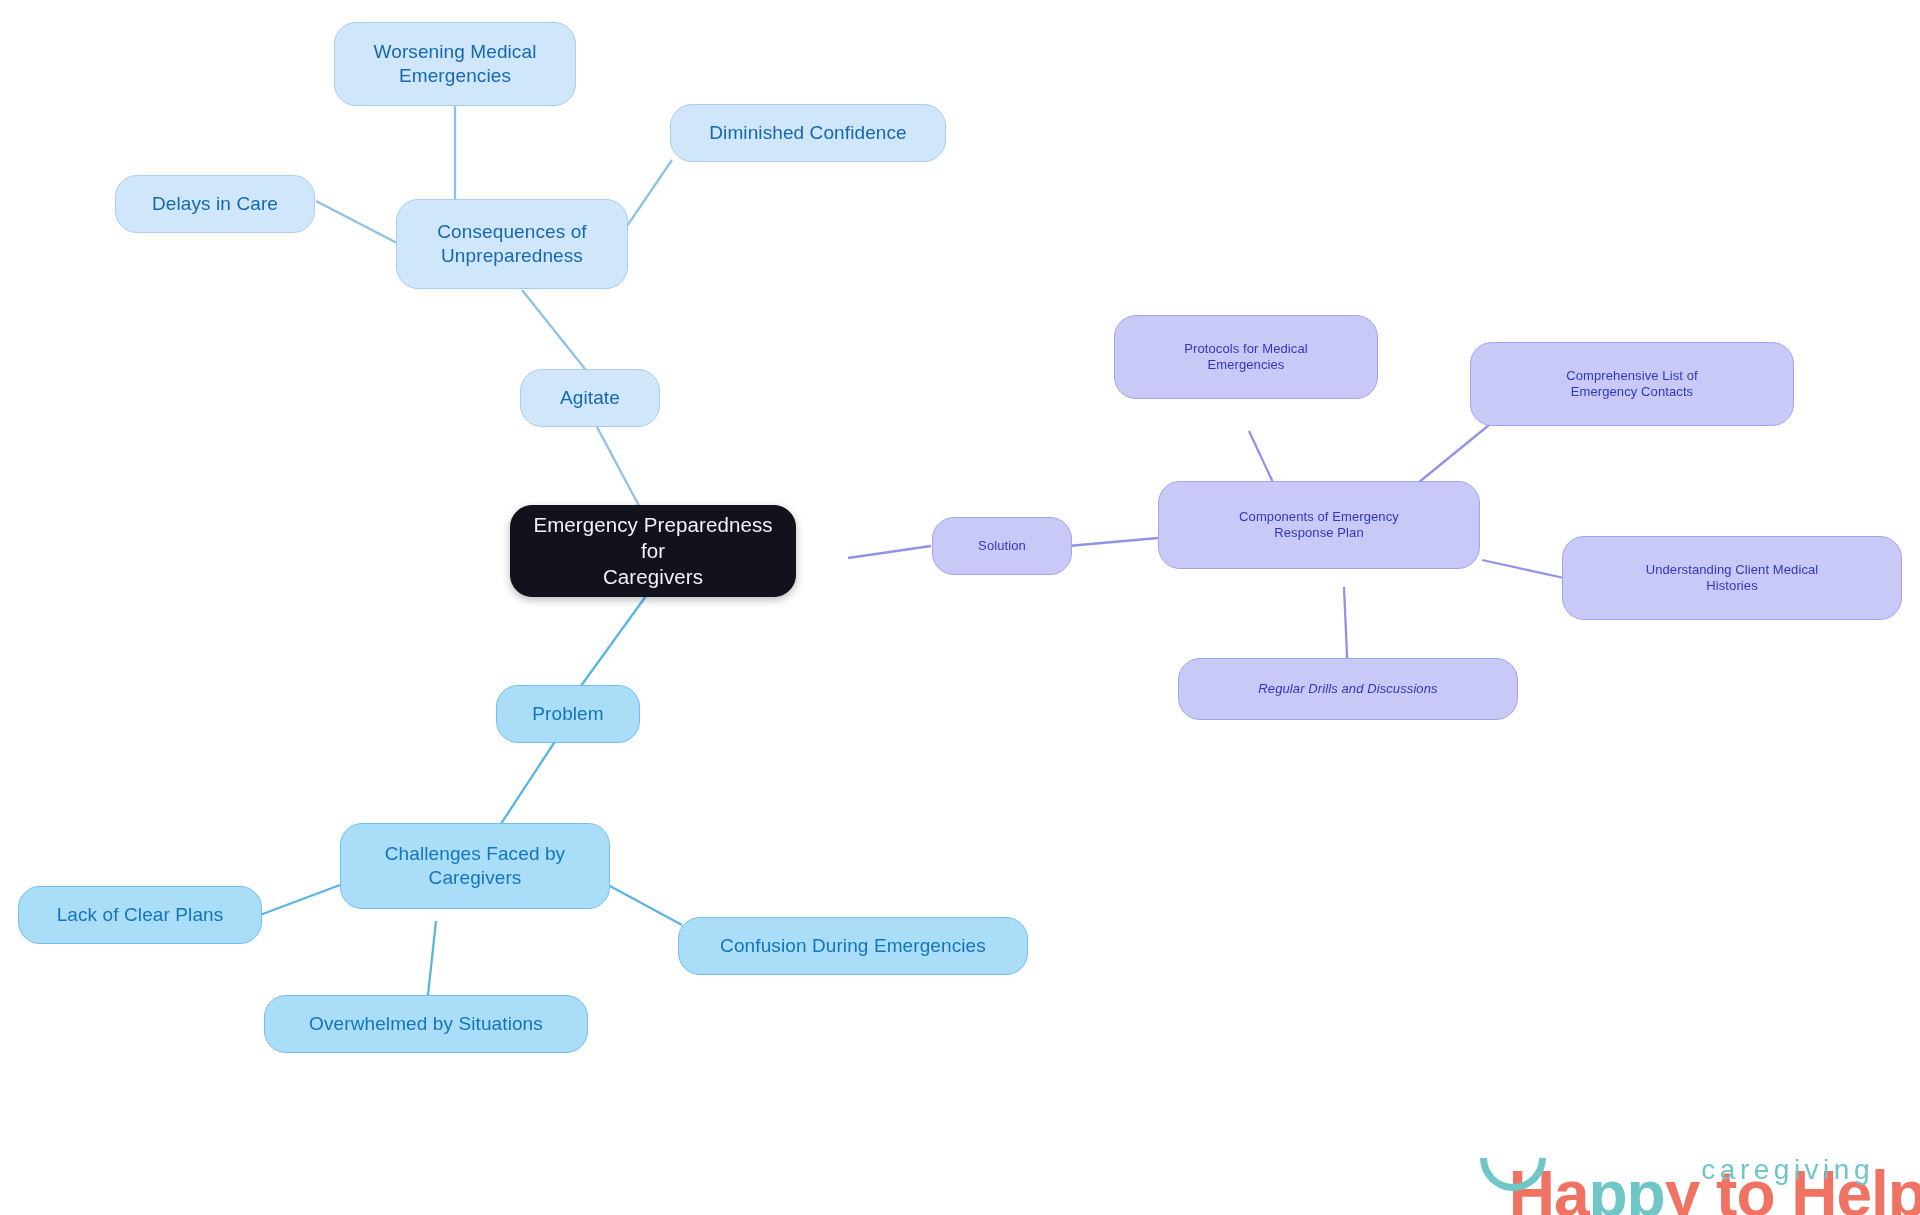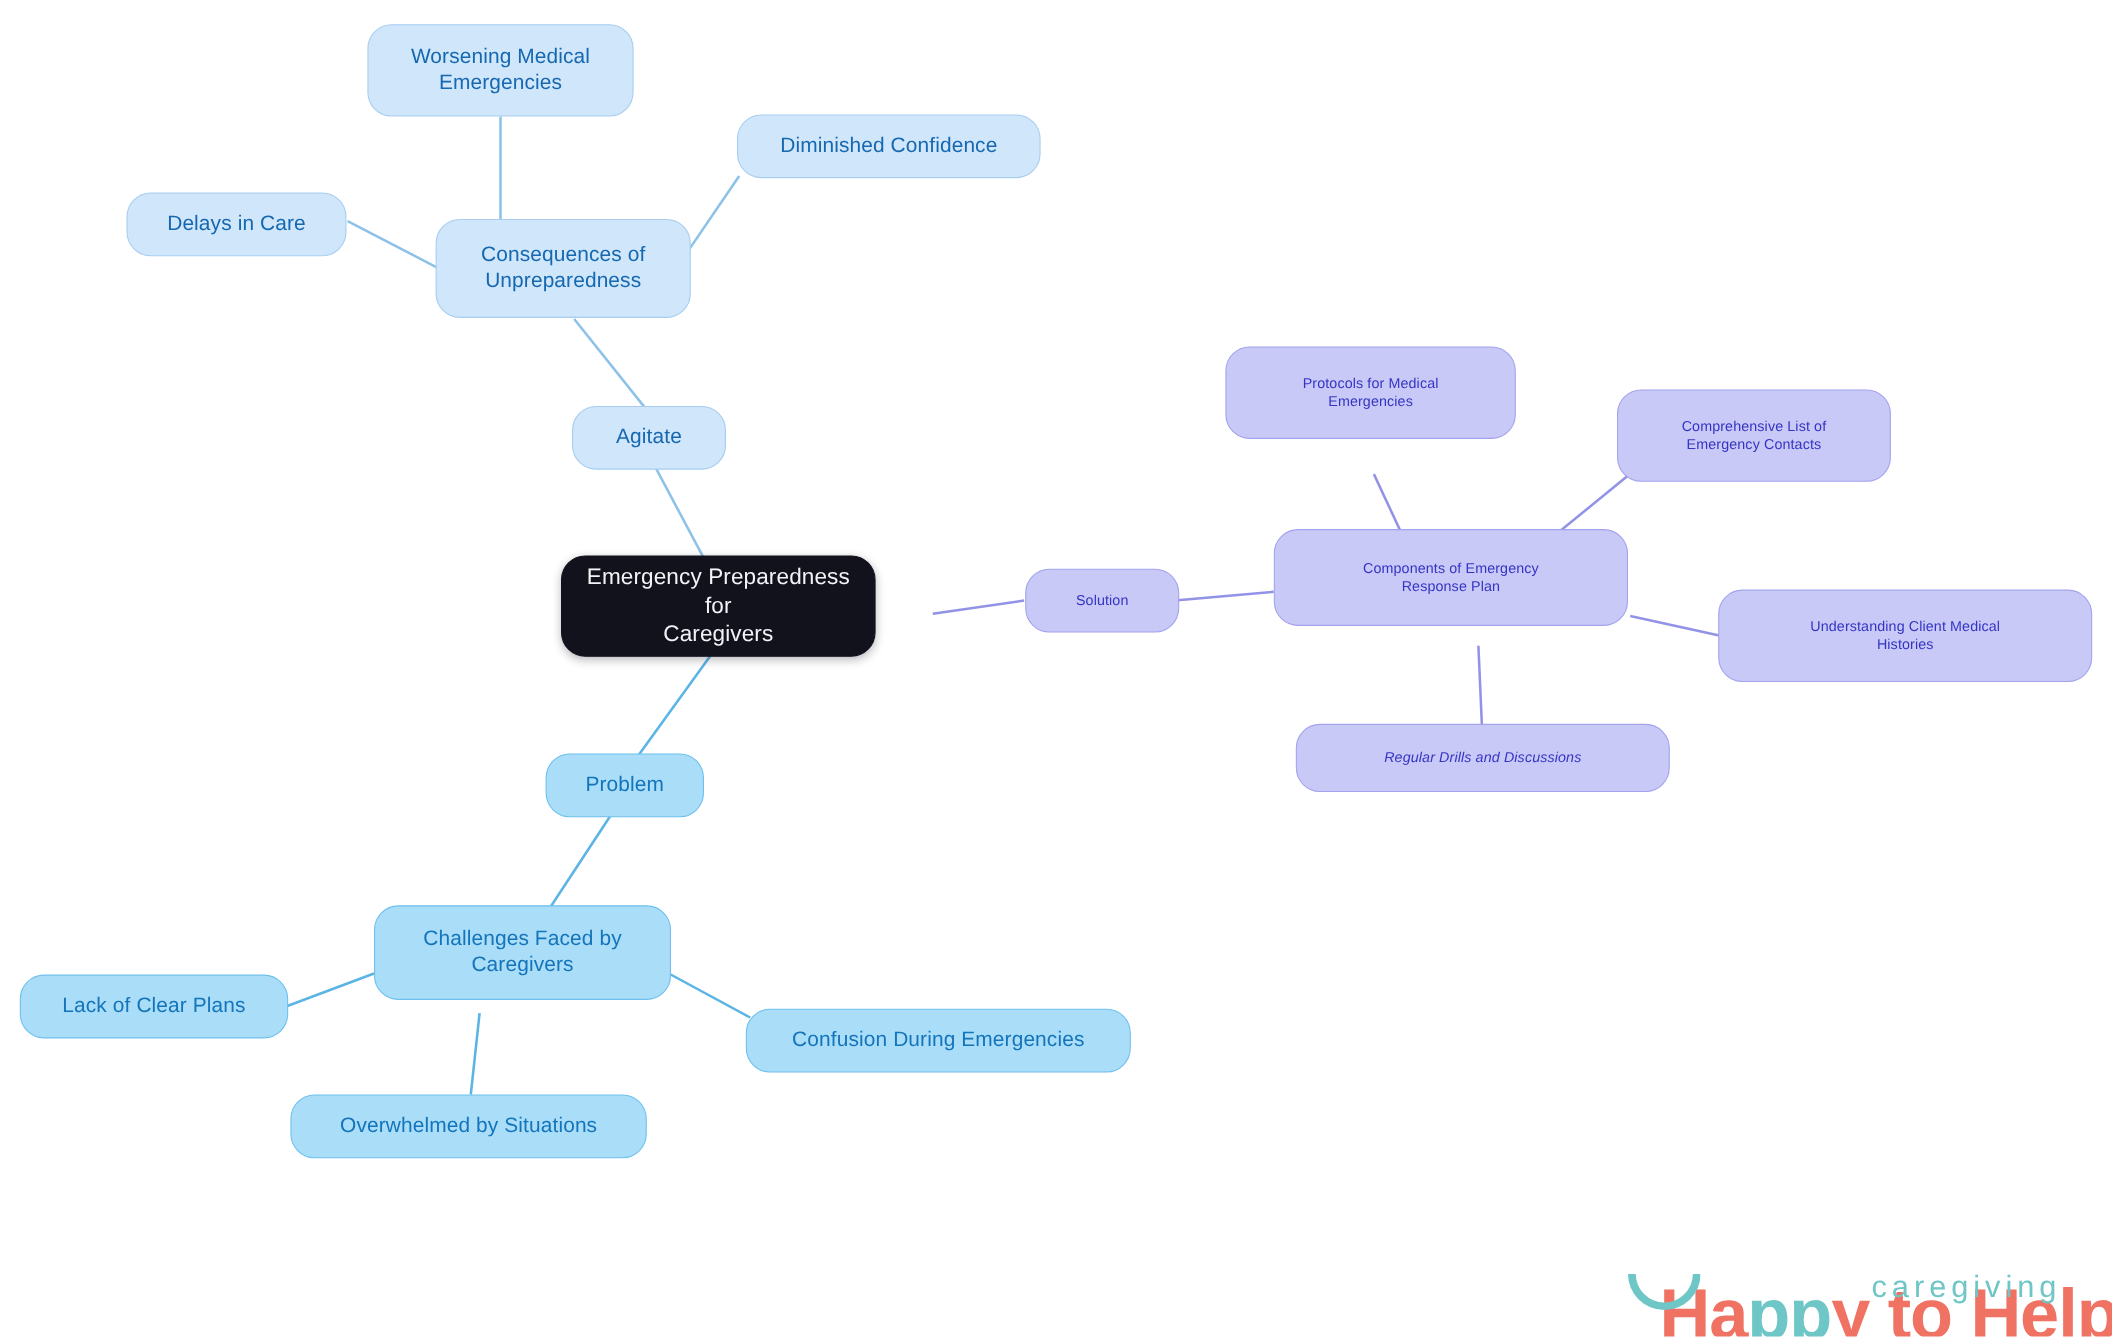--- a/index.html
+++ b/index.html
@@ -154,21 +154,21 @@
   <div class="node blue-strong" style="left:678px; top:917px; width:350px; height:58px;">Confusion During Emergencies</div>
 
   <div class="node purple" style="left:932px; top:517px; width:140px; height:58px;">Solution</div>
 
   <div class="node purple" style="left:1158px; top:481px; width:322px; height:88px;">Components of Emergency
 Response Plan</div>
 
   <div class="node purple" style="left:1114px; top:315px; width:264px; height:84px;">Protocols for Medical
 Emergencies</div>
 
-  <div class="node purple" style="left:1470px; top:354px; width:249px; height:84px;">Comprehensive List of
+  <div class="node purple" style="left:1470px; top:342px; width:324px; height:84px;">Comprehensive List of
 Emergency Contacts</div>
 
   <div class="node purple" style="left:1562px; top:536px; width:340px; height:84px;">Understanding Client Medical
 Histories</div>
 
   <div class="node purple" style="left:1178px; top:658px; width:340px; height:62px;font-style:italic;">Regular Drills and Discussions</div>
 
   <div id="logo">
     <div class="logo-main">
       <span style="color:#ef7263;">Ha</span><span style="color:#6ec6c6;">pp</span><span style="color:#ef7263;">y to Help</span>

